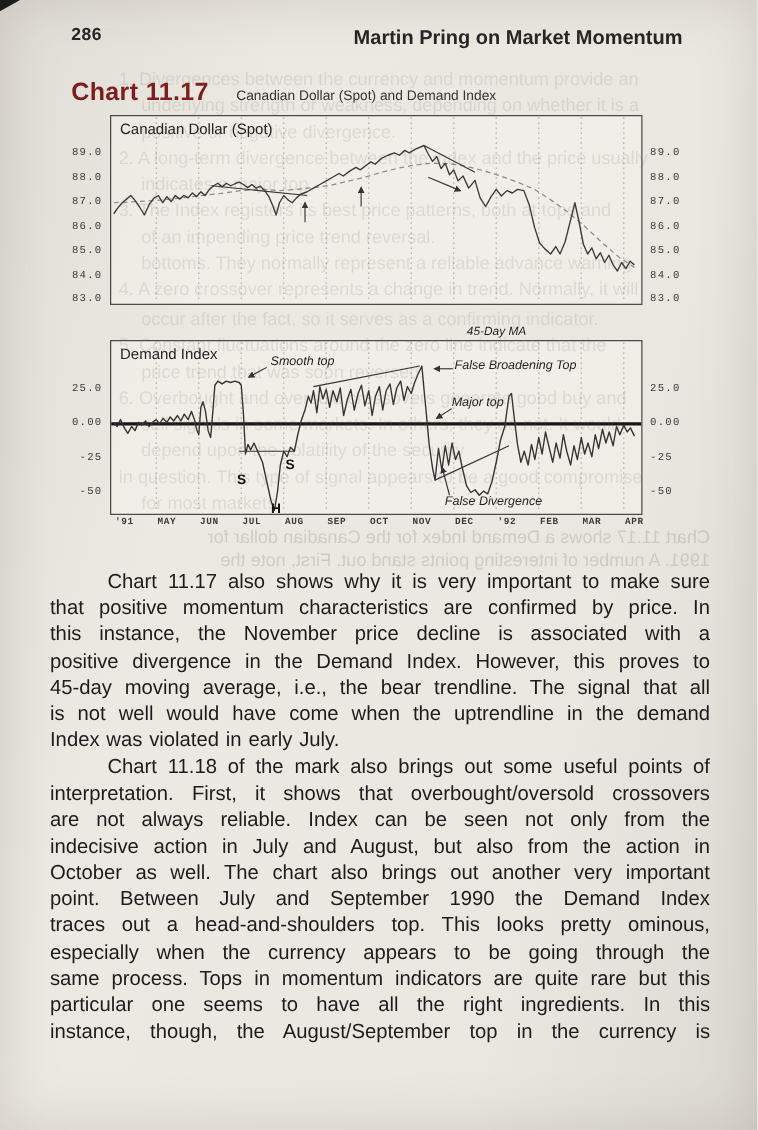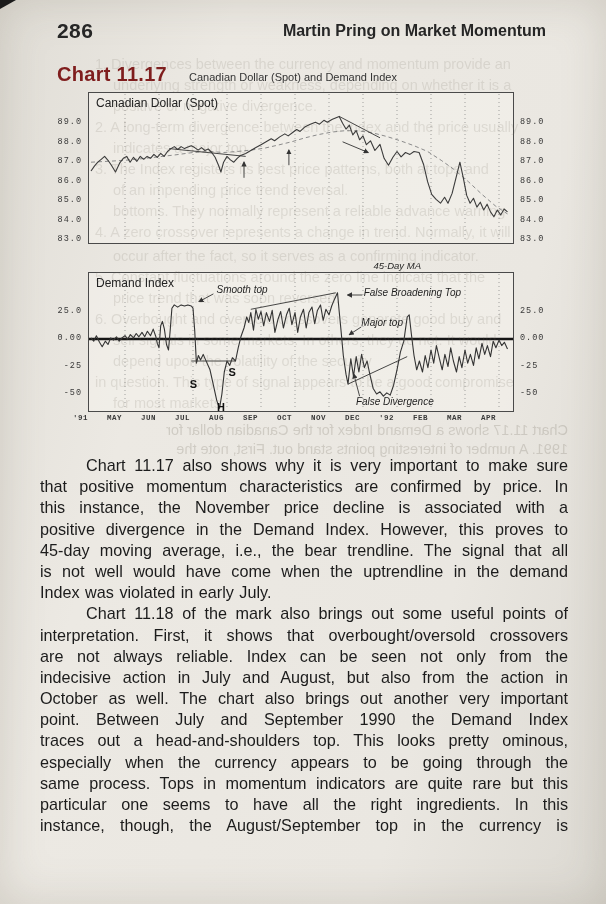--- a/index.html
+++ b/index.html
@@ -3,34 +3,34 @@
 <meta charset="utf-8">
 <title>Martin Pring on Market Momentum — p.286</title>
 <style>
   html,body{margin:0;padding:0}
   body{width:606px;height:904px;position:relative;overflow:hidden;
        background:linear-gradient(105deg,#e0ddd6,#ece9e3 28%,#eae7e1 72%,#dcd9d2);
        font-family:"Liberation Sans",sans-serif;color:#1e1e1e}
   .page{position:absolute;inset:0;box-shadow:inset 0 0 45px rgba(120,110,90,.22)}
   .corner-artifact{position:absolute;left:0;top:0;width:16px;height:9px;background:#1b1b1b;
        clip-path:polygon(0 0,100% 0,0 100%)}
-  .hdr-num{position:absolute;left:57px;top:19px;font-size:21px;font-weight:bold;color:#262626;letter-spacing:.4px}
+  .hdr-num{position:absolute;left:57px;top:19px;font-size:14px;font-weight:bold;color:#262626;letter-spacing:.4px}
   .hdr-title{position:absolute;right:60px;top:22px;font-size:16px;font-weight:bold;color:#262626}
   .caption{position:absolute;left:57px;top:63px;white-space:nowrap}
   .cap-label{font-size:20px;font-weight:bold;color:#7f1d1d;letter-spacing:.3px}
   .cap-title{font-size:11px;color:#333;margin-left:22px}
   .chart{position:absolute;border:1.3px solid #4a4a4a;background:rgba(249,247,242,.38)}
   .chart-top{left:88px;top:92px;width:424px;height:150px}
   .chart-bottom{left:88px;top:272px;width:424px;height:138px}
   .chart svg{position:absolute;left:0;top:0;width:100%;height:100%;overflow:visible}
   .chart-title{position:absolute;left:7px;top:3px;font-size:12px;color:#222;z-index:3}
   .ytick{position:absolute;font-family:"Liberation Mono",monospace;font-size:8.5px;
          letter-spacing:1px;color:#3a3a3a;z-index:3;white-space:nowrap}
   .ytick.left{width:30px;text-align:right}
-  .xtick{position:absolute;top:414px;width:34px;text-align:left;font-family:"Liberation Mono",monospace;
+  .xtick{position:absolute;top:414px;width:34px;text-align:right;font-family:"Liberation Mono",monospace;
          font-size:7.5px;font-weight:bold;letter-spacing:.5px;color:#3a3a3a;z-index:3}
   .ann{position:absolute;font-size:10px;font-style:italic;color:#1f1f1f;white-space:nowrap;z-index:4}
   .ma-label{position:absolute;font-size:9.5px;font-style:italic;color:#1f1f1f;white-space:nowrap;z-index:4}
   .letter{position:absolute;font-size:11px;font-weight:bold;color:#111;z-index:4}
   .ghost{position:absolute;color:#6e6759;font-size:14.5px;line-height:21px;z-index:1;pointer-events:none}
   #ghostA{left:95px;top:54px;width:505px;opacity:.15}
   #ghostB{left:95px;top:246px;width:505px;opacity:.15}
   #ghostC{left:40px;top:421px;width:528px;opacity:.22;line-height:19px;transform:scaleX(-1)}
   .ghost .gl.i1{padding-left:18px}
   .body-text{position:absolute;left:40px;top:455px;width:528px;font-size:16.2px;line-height:21.2px;z-index:2}

